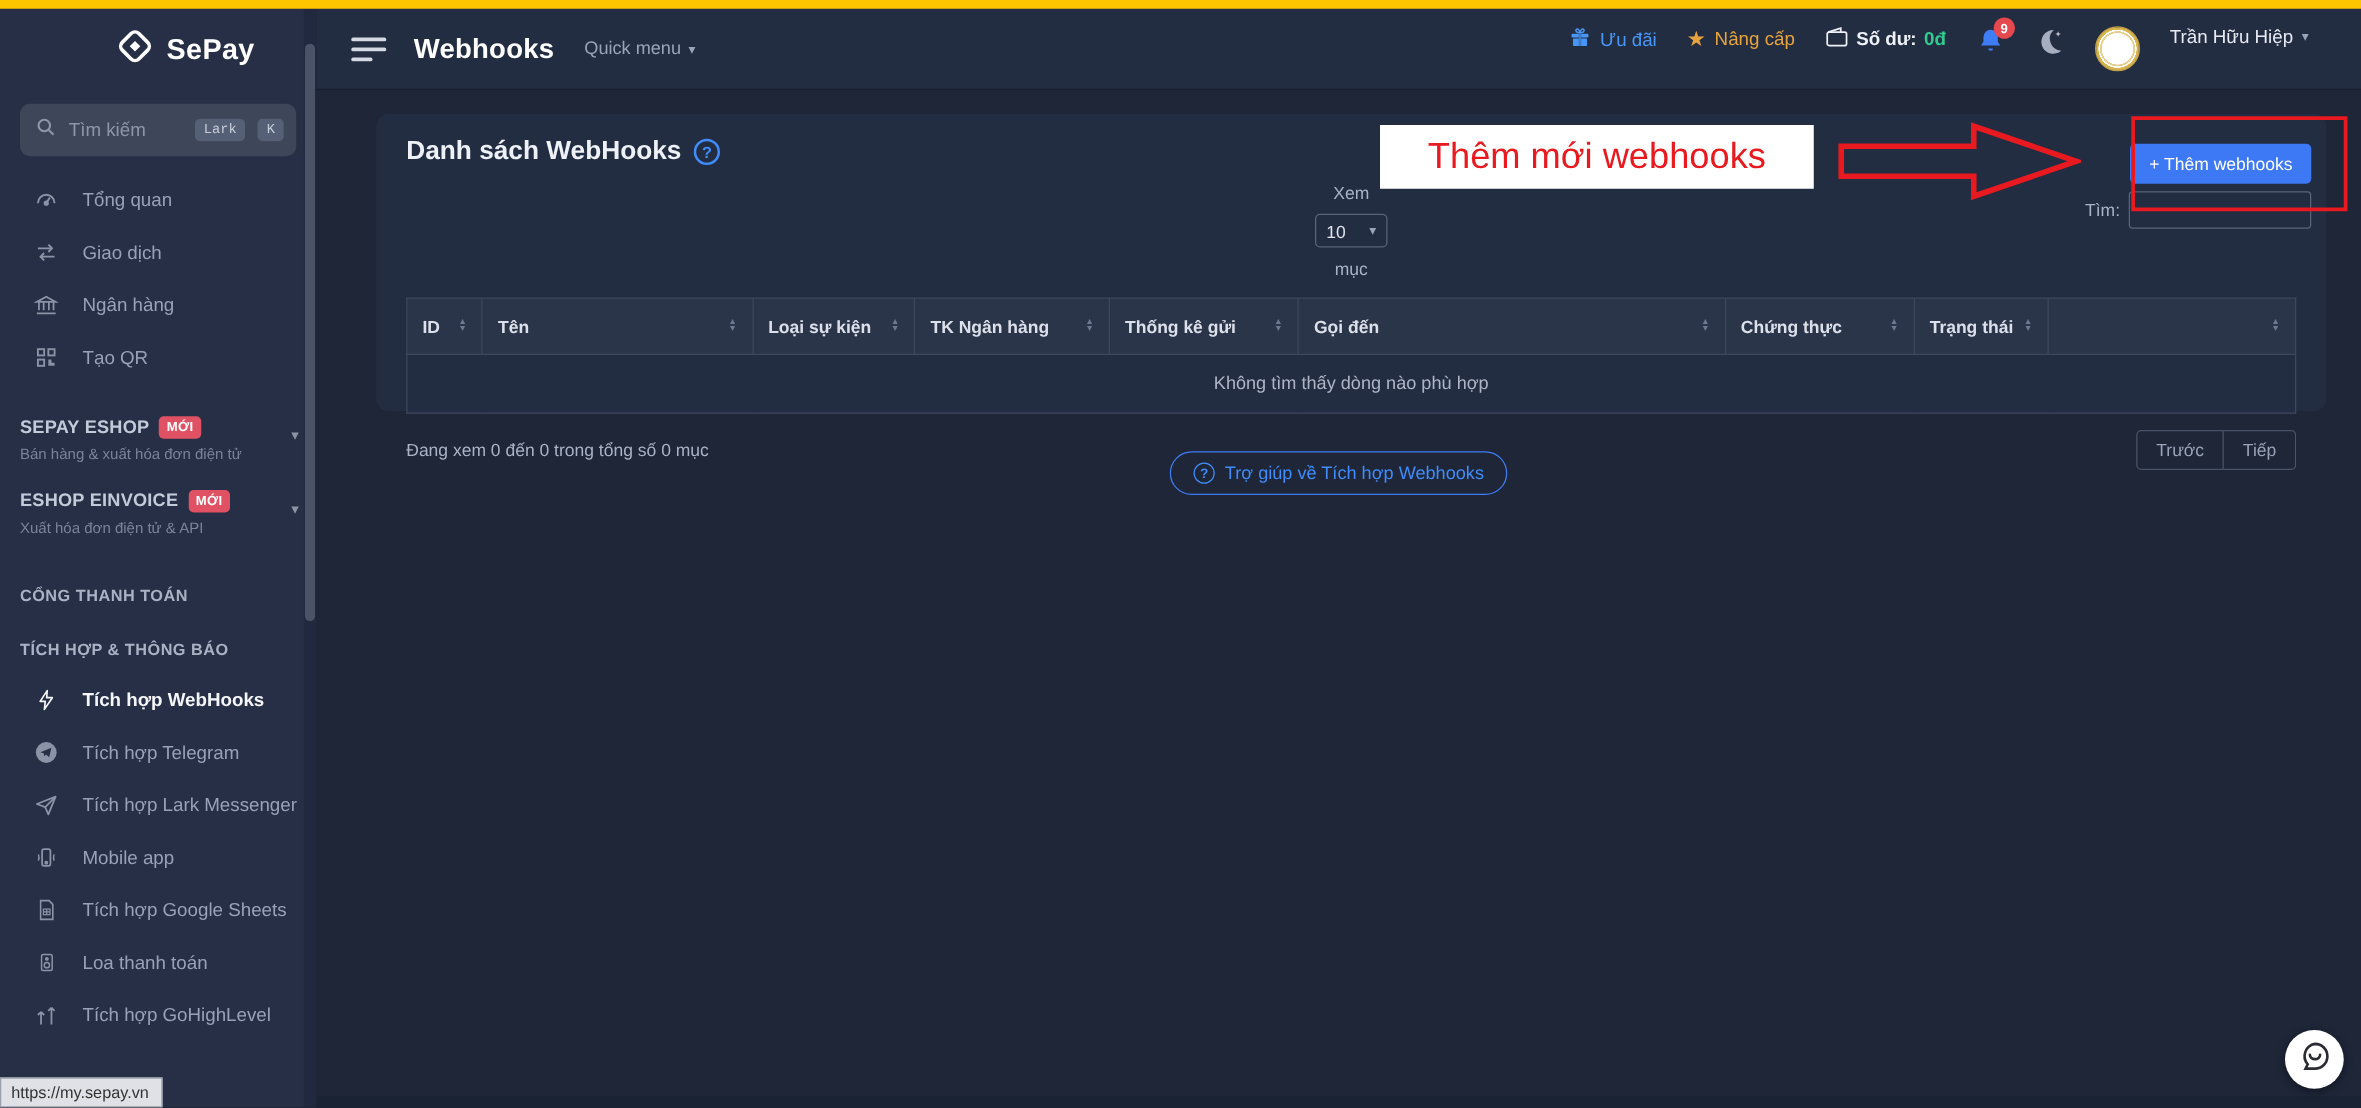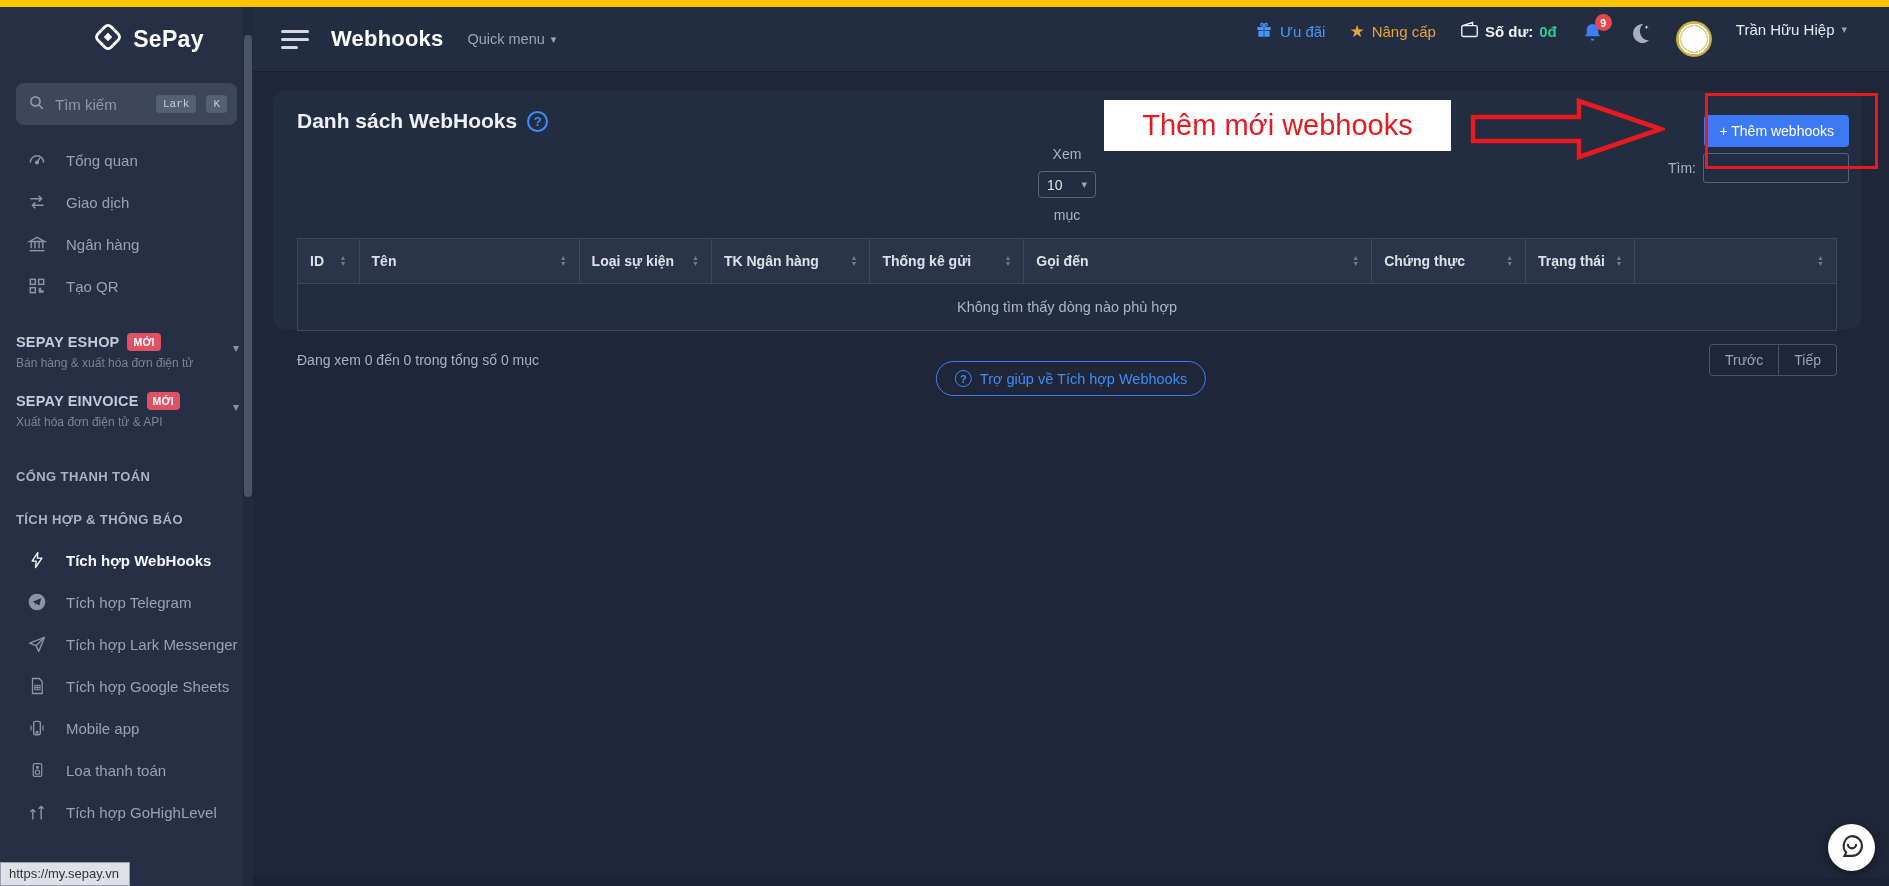--- a/index.html
+++ b/index.html
@@ -49,21 +49,21 @@
   .bell-wrap { position:relative; cursor:pointer; display:flex; }
   .bell-badge { position:absolute; top:-7px; right:-8px; background:#e5484d; color:#fff; font-size:10.5px; font-weight:bold; width:17px; height:17px; border-radius:50%; display:flex; align-items:center; justify-content:center; }
   .moon-wrap { cursor:pointer; display:flex; }
   .avatar { width:36px; height:36px; border-radius:50%; background:
       radial-gradient(circle at center, #ffffff 0 52%, #e6cf8e 53% 58%, #fff 59% 63%, #d9b44a 64% 100%); 
       border:1px solid #b headline; border:1px solid #bfa14a; cursor:pointer; }
   .user-name { color:#e7eaf2; font-size:15px; display:flex; align-items:center; gap:7px; cursor:pointer; }
   .chev { color:#9aa3b8; font-size:11px; }
 
   
-  .card { position:absolute; left:20px; right:28px; top:84px; height:238px; background:#232d42; border-radius:10px; padding:18px 24px 0 24px; }
+  .card { position:absolute; left:48px; right:28px; top:84px; height:238px; background:#232d42; border-radius:10px; padding:18px 24px 0 24px; }
   .card-title-row { display:flex; align-items:center; gap:10px; }
   .card-title { color:#eef1f7; font-size:21px; font-weight:bold; }
   .q-circle { width:21px; height:21px; border:2px solid #3f8cfa; color:#3f8cfa; border-radius:50%; font-size:13px; font-weight:bold; display:flex; align-items:center; justify-content:center; cursor:pointer; }
   .pagesize-row { margin-top:13px; display:flex; align-items:center; gap:9px; color:#aab2c5; font-size:14px;flex-direction:column; }
   .select-box { border:1px solid #5a6478; border-radius:4px; height:27px; min-width:58px; display:flex; align-items:center; justify-content:space-between; padding:0 8px; color:#dfe3ec; cursor:pointer; gap:8px; background:transparent; }
   .add-btn { position:absolute; top:24px; right:12px; background:#3d78f5; color:#fff; font-size:14px; border:none; border-radius:4px; padding:8px 15px; cursor:pointer; font-family:inherit; }
   .find-row { position:absolute; top:62px; right:12px; display:flex; align-items:center; gap:7px; color:#aab2c5; font-size:14px; }
   .find-row input { width:146px; height:30px; background:transparent; border:1px solid #5a6478; border-radius:3px; outline:none; color:#dfe3ec; padding:0 8px; font-family:inherit; }
 
   table.wh { width:100%; border-collapse:collapse; margin-top:15px; }
@@ -165,21 +165,21 @@
     <div class="group-title">
       <span>SEPAY ESHOP</span>
       <span class="badge-new">MỚI</span>
     </div>
     <div class="group-sub">Bán hàng &amp; xuất hóa đơn điện tử</div>
     <span class="group-chevron">▾</span>
   </div>
 
   <div class="group" style="margin-top:22px;">
     <div class="group-title">
-      <span>SEPAY EINVOICE</span>
+      <span>ESHOP EINVOICE</span>
       <span class="badge-new">MỚI</span>
     </div>
     <div class="group-sub">Xuất hóa đơn điện tử &amp; API</div>
     <span class="group-chevron">▾</span>
   </div>
 
   <div class="section-title">CỔNG THANH TOÁN</div>
 
   <div class="section-title" style="margin-top:28px;">TÍCH HỢP &amp; THÔNG BÁO</div>
 
@@ -201,40 +201,40 @@
     <span>Tích hợp Telegram</span>
   </div>
   <div class="nav-item">
     <span class="ic">
         <svg width="20" height="20" viewBox="0 0 24 24" fill="none" stroke="currentColor" stroke-width="1.7" stroke-linejoin="round">
           <path d="M3 11 L21 4 L14 21 L11 14 Z"></path>
           <path d="M11 14 L21 4"></path>
         </svg>
       </span>
     <span>Tích hợp Lark Messenger</span>
+  </div>
+  <div class="nav-item">
+    <span class="ic">
+        <svg width="20" height="20" viewBox="0 0 24 24" fill="none" stroke="currentColor" stroke-width="1.7">
+          <rect x="8" y="4" width="8" height="16" rx="2"></rect>
+          <circle cx="12" cy="17" r="1" fill="currentColor"></circle>
+          <path d="M4.5 9 a9 9 0 0 1 0 6 M19.5 9 a9 9 0 0 0 0 6" stroke-width="1.4"></path>
+        </svg>
+      </span>
+    <span>Mobile app</span>
   </div>
   <div class="nav-item">
     <span class="ic">
         <svg width="18" height="20" viewBox="0 0 24 24" fill="none" stroke="currentColor" stroke-width="1.7">
           <path d="M6 2 h9 l4 4 v16 H6 Z"></path>
           <rect x="9" y="11" width="7" height="6" stroke-width="1.3"></rect>
           <path d="M9 14 h7 M12.5 11 v6" stroke-width="1.3"></path>
         </svg>
       </span>
     <span>Tích hợp Google Sheets</span>
-  </div>
-  <div class="nav-item">
-    <span class="ic">
-        <svg width="20" height="20" viewBox="0 0 24 24" fill="none" stroke="currentColor" stroke-width="1.7">
-          <rect x="8" y="4" width="8" height="16" rx="2"></rect>
-          <circle cx="12" cy="17" r="1" fill="currentColor"></circle>
-          <path d="M4.5 9 a9 9 0 0 1 0 6 M19.5 9 a9 9 0 0 0 0 6" stroke-width="1.4"></path>
-        </svg>
-      </span>
-    <span>Mobile app</span>
   </div>
   <div class="nav-item">
     <span class="ic">
         <svg width="17" height="20" viewBox="0 0 24 24" fill="none" stroke="currentColor" stroke-width="1.7">
           <rect x="6" y="3" width="12" height="18" rx="2"></rect>
           <circle cx="12" cy="8" r="1.3" fill="currentColor"></circle>
           <circle cx="12" cy="15" r="3"></circle>
         </svg>
       </span>
     <span>Loa thanh toán</span>

